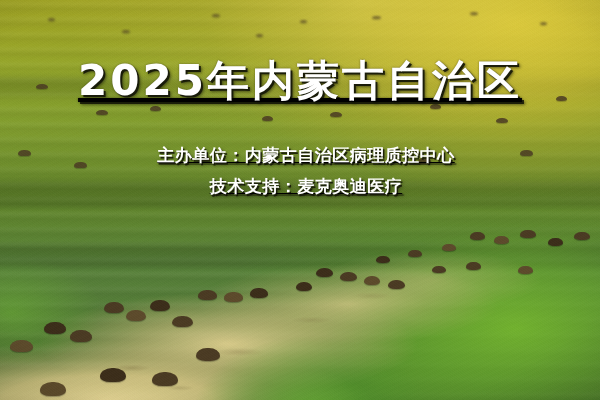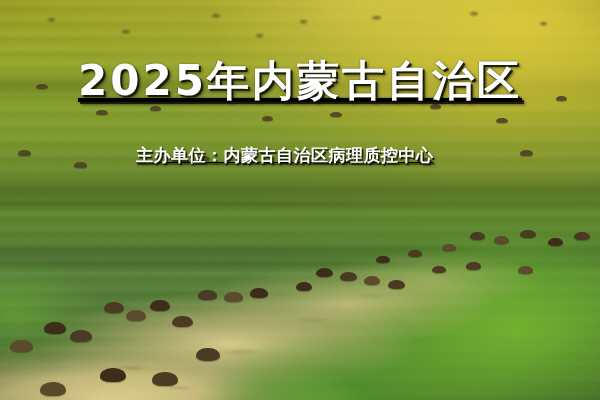--- a/index.html
+++ b/index.html
@@ -175,21 +175,21 @@
     letter-spacing: 3px;
     line-height: 58px;
     white-space: nowrap;
     text-shadow:
       2px 2px 0 rgba(20,22,8,0.90),
       3px 3px 3px rgba(20,22,8,0.55),
       0 0 2px rgba(40,40,15,0.6);
   }
   .subtitle-wrap {
     margin-top: 30px;
-    text-align: left;
+    text-align: center;
     width: 340px;
     margin-left: 12px;
   }
   .sub-line {
     color: #ffffff;
     font-size: 17px;
     font-weight: 700;
     letter-spacing: 0.5px;
     line-height: 31px;
     white-space: nowrap;
@@ -278,16 +278,17 @@
 
   <div class="layer bg-grain"></div>
   <div class="layer bg-vignette"></div>
 
   <div class="content">
     <div class="title-wrap">
       <div class="title-line">2025年内蒙古自治区</div>
     </div>
     <div class="subtitle-wrap">
       <div class="sub-line">主办单位：内蒙古自治区病理质控中心</div>
+      <div class="sub-line">技术支持：麦克奥迪医疗</div>
     </div>
   </div>
 
 </div>
 
 </body></html>

